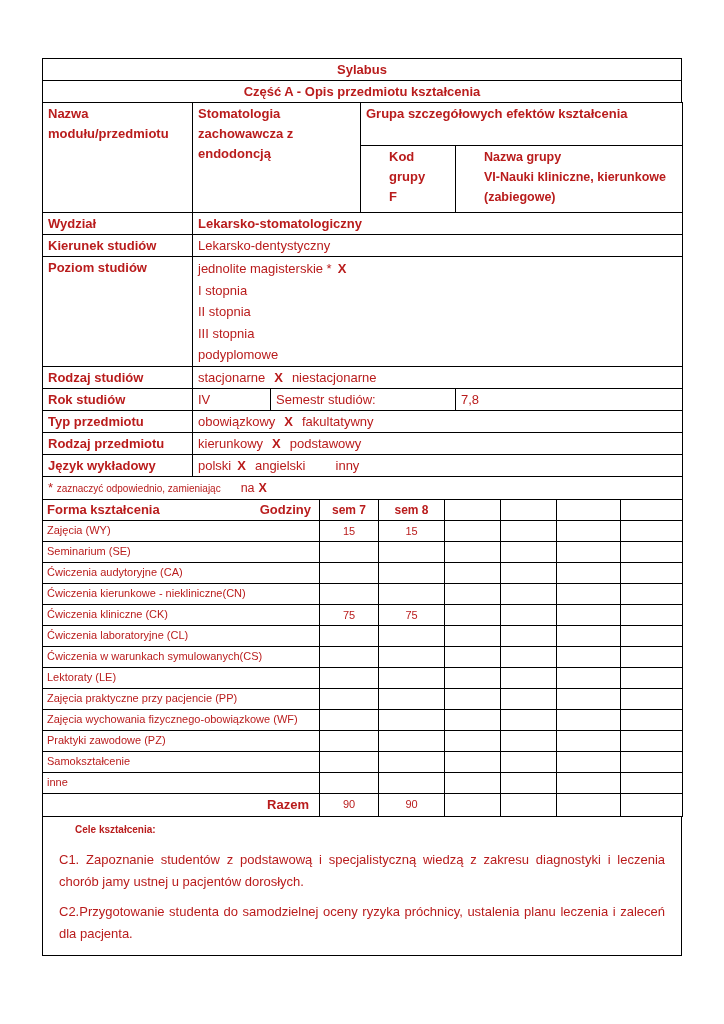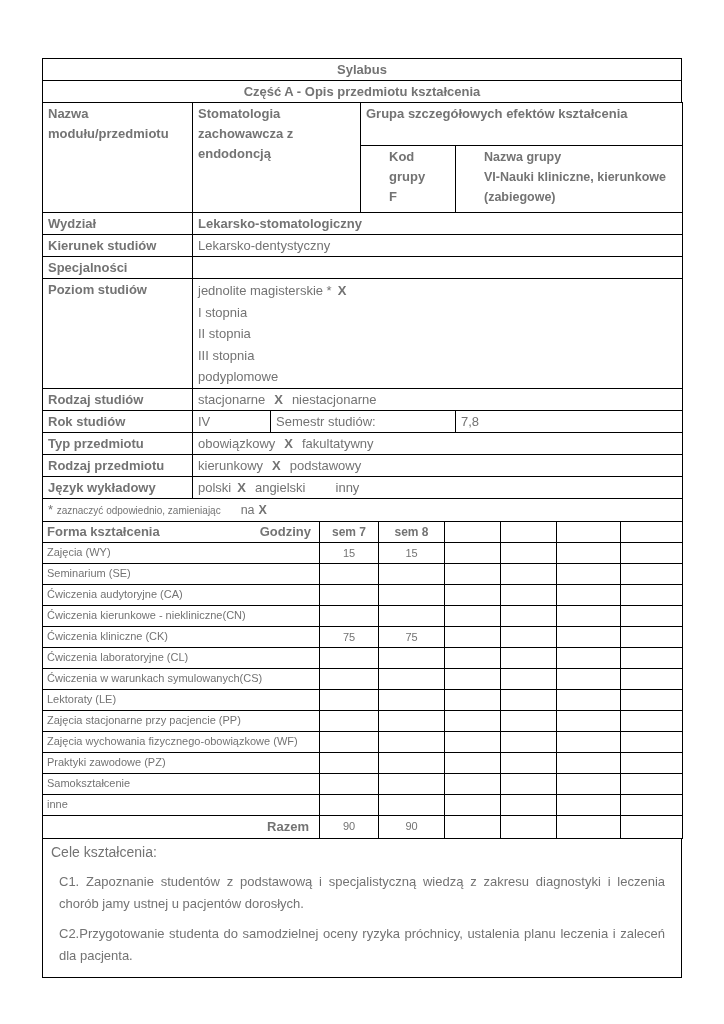--- a/index.html
+++ b/index.html
@@ -1,17 +1,17 @@
 <!DOCTYPE html>
 <html><head>
 <meta charset="utf-8">
 <style>
   html,body { margin:0; padding:0; background:#fff; }
   .page { position:relative; width:724px; height:1024px; background:#ffffff;
-          font-family:"Liberation Sans", sans-serif; color:#737373; overflow:hidden; }
+          font-family:"Liberation Sans", sans-serif; color:#b91c1c; overflow:hidden; }
   .doc { position:absolute; left:42px; top:58px; width:640px; }
   table { border-collapse:collapse; table-layout:fixed; width:640px; }
   table + table { margin-top:-1px; }
   td { border:1px solid #000; padding:1px 5px 0 5px; vertical-align:top;
        font-size:13px; line-height:20px; overflow:hidden; word-wrap:break-word; }
   .b { font-weight:bold; }
   .ctr { text-align:center; }
   .rt { text-align:right; }
   .mark { font-weight:bold; }
   
@@ -32,21 +32,21 @@
   .hours td { padding:0 4px; }
   .hours .hdr td { height:20px; }
   .hours .hr td { height:20px; font-size:11px; line-height:19px; }
   .hours .hr td.num, .hours .tot td.num { font-size:11px; text-align:center; line-height:20px; }
   .hours .tot td { height:22px; line-height:22px; }
   .hdr-flex { display:flex; justify-content:space-between; align-items:center; }
   .sem-hd { font-size:12px; font-weight:bold; text-align:center; }
   
   .goals td { height:100px; padding:2px 8px; }
   .goals p { margin:8px; text-align:justify; line-height:22px; font-size:13px; }
-  .goals-heading { font-weight:normal; font-size:14px; line-height:22px; }
+  .goals-heading { font-weight:bold; font-size:10px; line-height:22px;margin-left:24px; }
   .gap9 { margin:0 9px; }
   .gap-l9 { margin-left:9px; }
   .gap-l30 { margin-left:30px; }
   .gap-l6 { margin-left:6px; }
 </style>
 </head>
 <body>
 
 <div class="page">
   <div class="doc">
@@ -96,24 +96,20 @@
           <col style="width:227px">
         </colgroup>
       <tbody>
           <tr class="r22">
         <td class="b">Wydział</td>
         <td colspan="3" class="b">Lekarsko-stomatologiczny</td>
       </tr>
       <tr class="r22">
         <td class="b">Kierunek studiów</td>
         <td colspan="3">Lekarsko-dentystyczny</td>
-      </tr>
-      <tr class="r22">
-        <td class="b">Specjalności</td>
-        <td colspan="3"></td>
       </tr>
       <tr class="poziom">
         <td class="b">Poziom studiów</td>
         <td colspan="3">
           <div class="opt-line"><span>jednolite magisterskie *</span><span class="mark gap-l6">X</span></div>
           <div class="opt-line">I stopnia</div>
           <div class="opt-line">II stopnia</div>
           <div class="opt-line">III stopnia</div>
           <div class="opt-line">podyplomowe</div>
         </td>
@@ -237,21 +233,21 @@
       <tr class="hr">
             <td>Lektoraty (LE)</td>
             <td class="num"></td>
             <td class="num"></td>
             <td></td>
             <td></td>
             <td></td>
             <td></td>
           </tr>
       <tr class="hr">
-            <td>Zajęcia stacjonarne przy pacjencie (PP)</td>
+            <td>Zajęcia praktyczne przy pacjencie (PP)</td>
             <td class="num"></td>
             <td class="num"></td>
             <td></td>
             <td></td>
             <td></td>
             <td></td>
           </tr>
       <tr class="hr">
             <td>Zajęcia wychowania fizycznego-obowiązkowe (WF)</td>
             <td class="num"></td>

